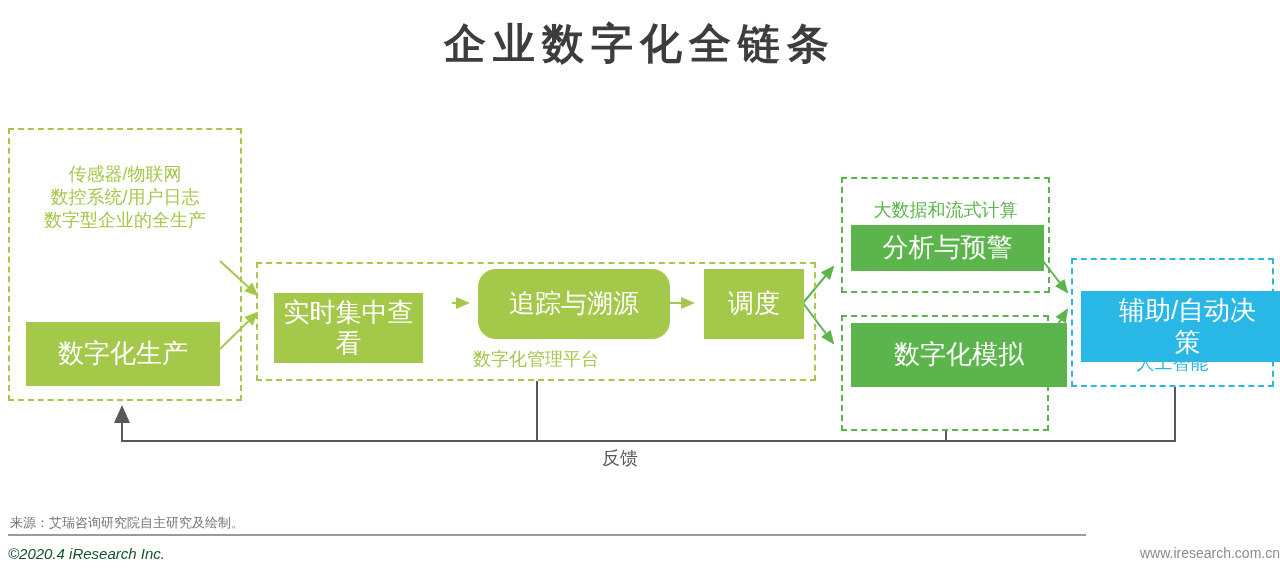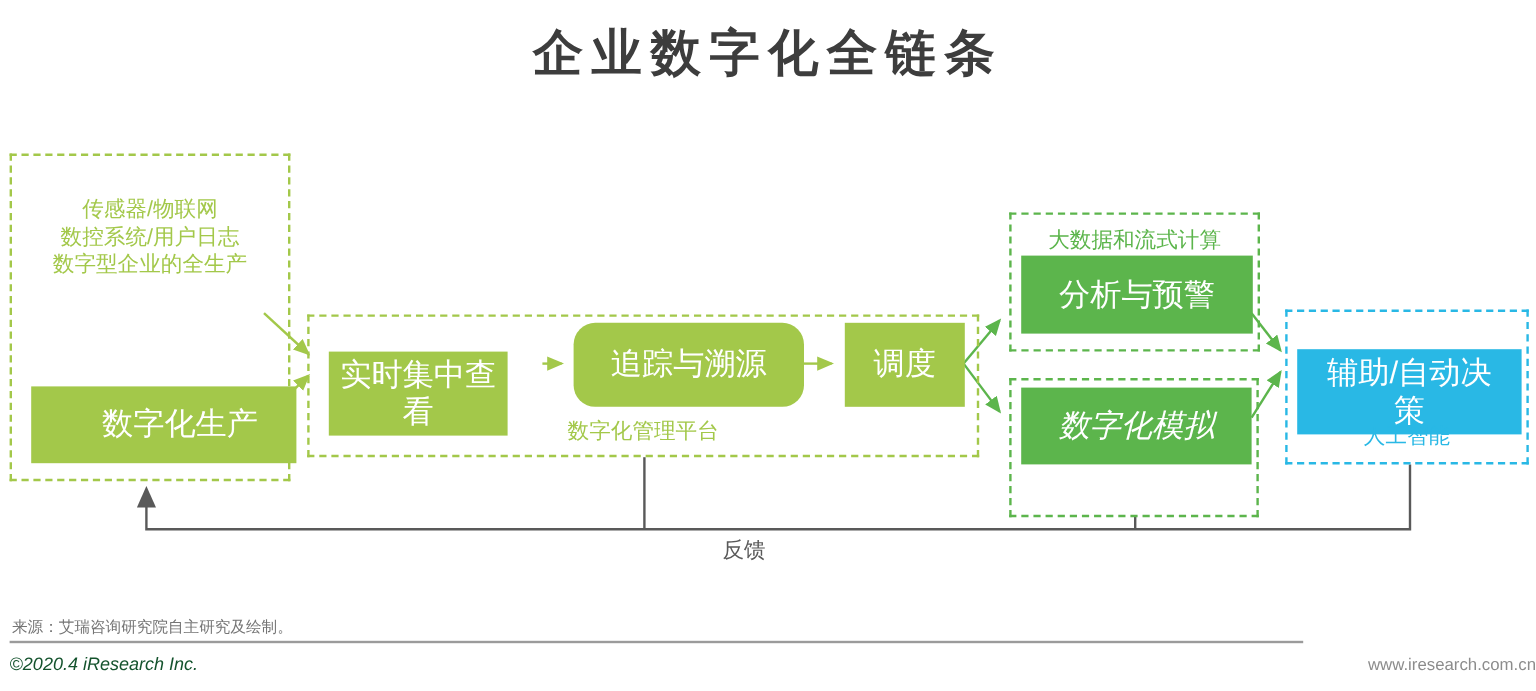--- a/index.html
+++ b/index.html
@@ -37,34 +37,34 @@
     color:#595959;font-size:18px;
   }
   .src{position:absolute;left:10px;top:514px;font-size:13px;color:#757575;}
   .rule{position:absolute;left:8px;top:534px;width:1078px;height:0;border-top:2px solid #9b9b9b;}
   .copyright{position:absolute;left:8px;top:545px;font-size:15px;color:#14532d;font-style:italic;}
   .website{position:absolute;right:0;top:545px;font-size:14px;color:#8c8c8c;}
 
   
   #g-collection{left:8px;top:128px;width:234px;height:273px;}
   #g-collection .box-a{left:16px;top:92px;width:194px;height:64px;}
-  #g-collection .box-b{left:16px;top:192px;width:194px;height:64px;padding-left:27px;}
+  #g-collection .box-b{left:16px;top:192px;width:194px;height:64px;}
   #g-platform{left:256px;top:262px;width:560px;height:119px;}
   #g-platform .box-c{left:16px;top:5px;width:149px;height:70px;}
   #g-platform .box-d{left:220px;top:5px;width:192px;height:70px;border-radius:18px;}
   #g-platform .box-e{left:446px;top:5px;width:100px;height:70px;}
   #g-platform .glabel{bottom:8px;}
   #g-bigdata{left:841px;top:177px;width:209px;height:116px;}
-  #g-bigdata .glabel{top:9px;}
-  #g-bigdata .box-f{left:8px;top:34px;width:193px;height:65px;}
+  #g-bigdata .glabel{top:19px;}
+  #g-bigdata .box-f{left:8px;top:46px;width:193px;height:46px;}
   #g-twin{left:841px;top:315px;width:208px;height:116px;}
-  #g-twin .box-g{left:8px;top:6px;width:192px;height:64px;font-style:italic;}
+  #g-twin .box-g{left:8px;top:6px;width:216px;height:64px;}
   #g-twin .glabel{bottom:10px;}
   #g-ai{left:1071px;top:258px;width:203px;height:129px;}
-  #g-ai .box-h{left:8px;top:7px;width:187px;height:71px;}
+  #g-ai .box-h{left:8px;top:7px;width:187px;height:71px;padding-left:13px;}
   #g-ai .glabel{bottom:10px;}
 </style>
 </head>
 <body>
 
 <div class="canvas">
 
   <h1 class="title">企业数字化全链条</h1>
 
   <svg class="overlay" viewBox="0 0 1280 576">

